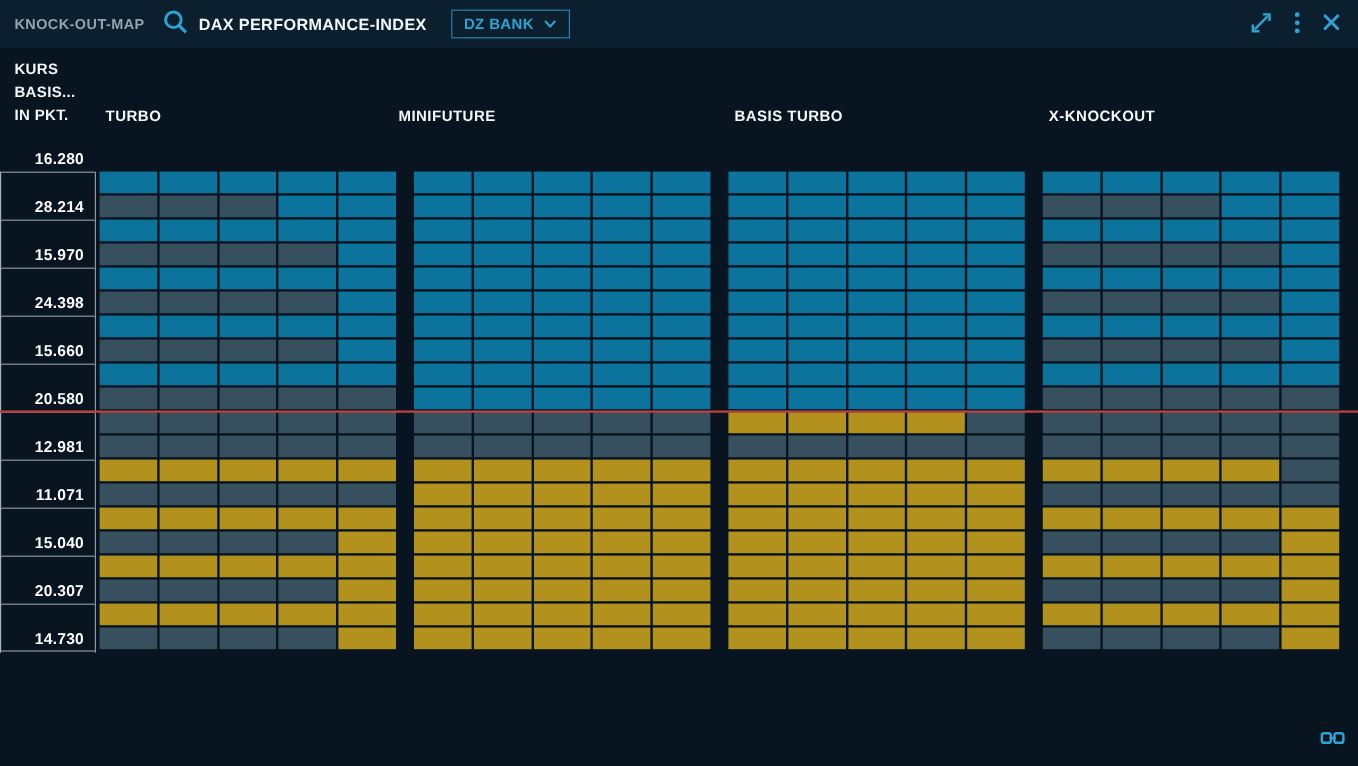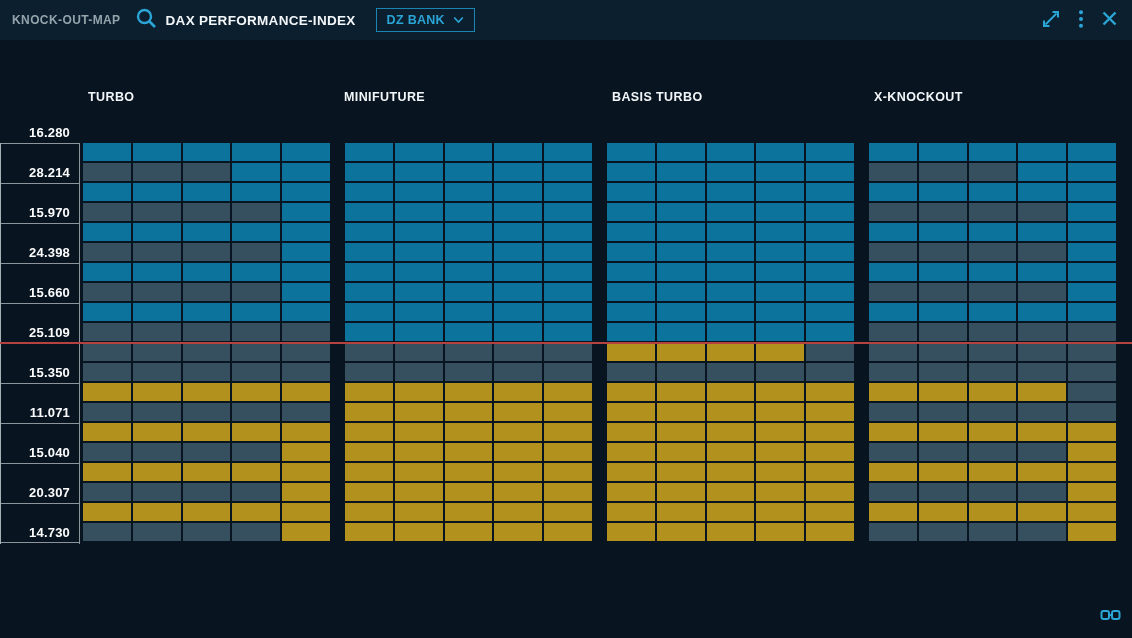--- a/index.html
+++ b/index.html
@@ -95,23 +95,28 @@
         <span>
           <svg width="17" height="17" viewBox="0 0 17 17">
             <line class="icon-stroke" x1="2.5" y1="2.5" x2="14.5" y2="14.5" style="stroke-width:2.4"></line>
             <line class="icon-stroke" x1="14.5" y1="2.5" x2="2.5" y2="14.5" style="stroke-width:2.4"></line>
           </svg>
         </span>
       </button>
     </div>
   </div>
 
+  <div class="axis-title">
+    <div>KURS</div>
+    <div>BASIS...</div>
+    <div>IN PKT.</div>
+  </div>
 
   <div class="col-header" style="left:88px">TURBO</div>
-  <div class="col-header" style="left:344px">MINIFUTURE</div>
+  <div class="col-header" style="left:332px">MINIFUTURE</div>
   <div class="col-header" style="left:612px">BASIS TURBO</div>
   <div class="col-header" style="left:874px">X-KNOCKOUT</div>
 
   <div class="label-col" id="label-col">
       <div class="label-line" style="top: 0px;"></div>
       <div class="label-line" style="top: 40px;"></div>
       <div class="label-line" style="top: 80px;"></div>
       <div class="label-line" style="top: 120px;"></div>
       <div class="label-line" style="top: 160px;"></div>
       <div class="label-line" style="top: 200px;"></div>
@@ -120,22 +125,22 @@
       <div class="label-line" style="top: 320px;"></div>
       <div class="label-line" style="top: 360px;"></div>
       <div class="label-line" style="top: 399px;"></div>
     </div>
   <div id="price-labels">
       <div class="price-label" style="top: 125px;">16.280</div>
       <div class="price-label" style="top: 165px;">28.214</div>
       <div class="price-label" style="top: 205px;">15.970</div>
       <div class="price-label" style="top: 245px;">24.398</div>
       <div class="price-label" style="top: 285px;">15.660</div>
-      <div class="price-label" style="top: 325px;">25.109</div>
-      <div class="price-label" style="top: 365px;">15.350</div>
+      <div class="price-label" style="top: 325px;">20.580</div>
+      <div class="price-label" style="top: 365px;">12.981</div>
       <div class="price-label" style="top: 405px;">11.071</div>
       <div class="price-label" style="top: 445px;">15.040</div>
       <div class="price-label" style="top: 485px;">20.307</div>
       <div class="price-label" style="top: 525px;">14.730</div>
     </div>
 
   <div id="grids">
       <div class="grid-group" style="left: 83px;">
         <div class="cell" style="background: rgb(11, 115, 156);"></div>
         <div class="cell" style="background: rgb(11, 115, 156);"></div>

